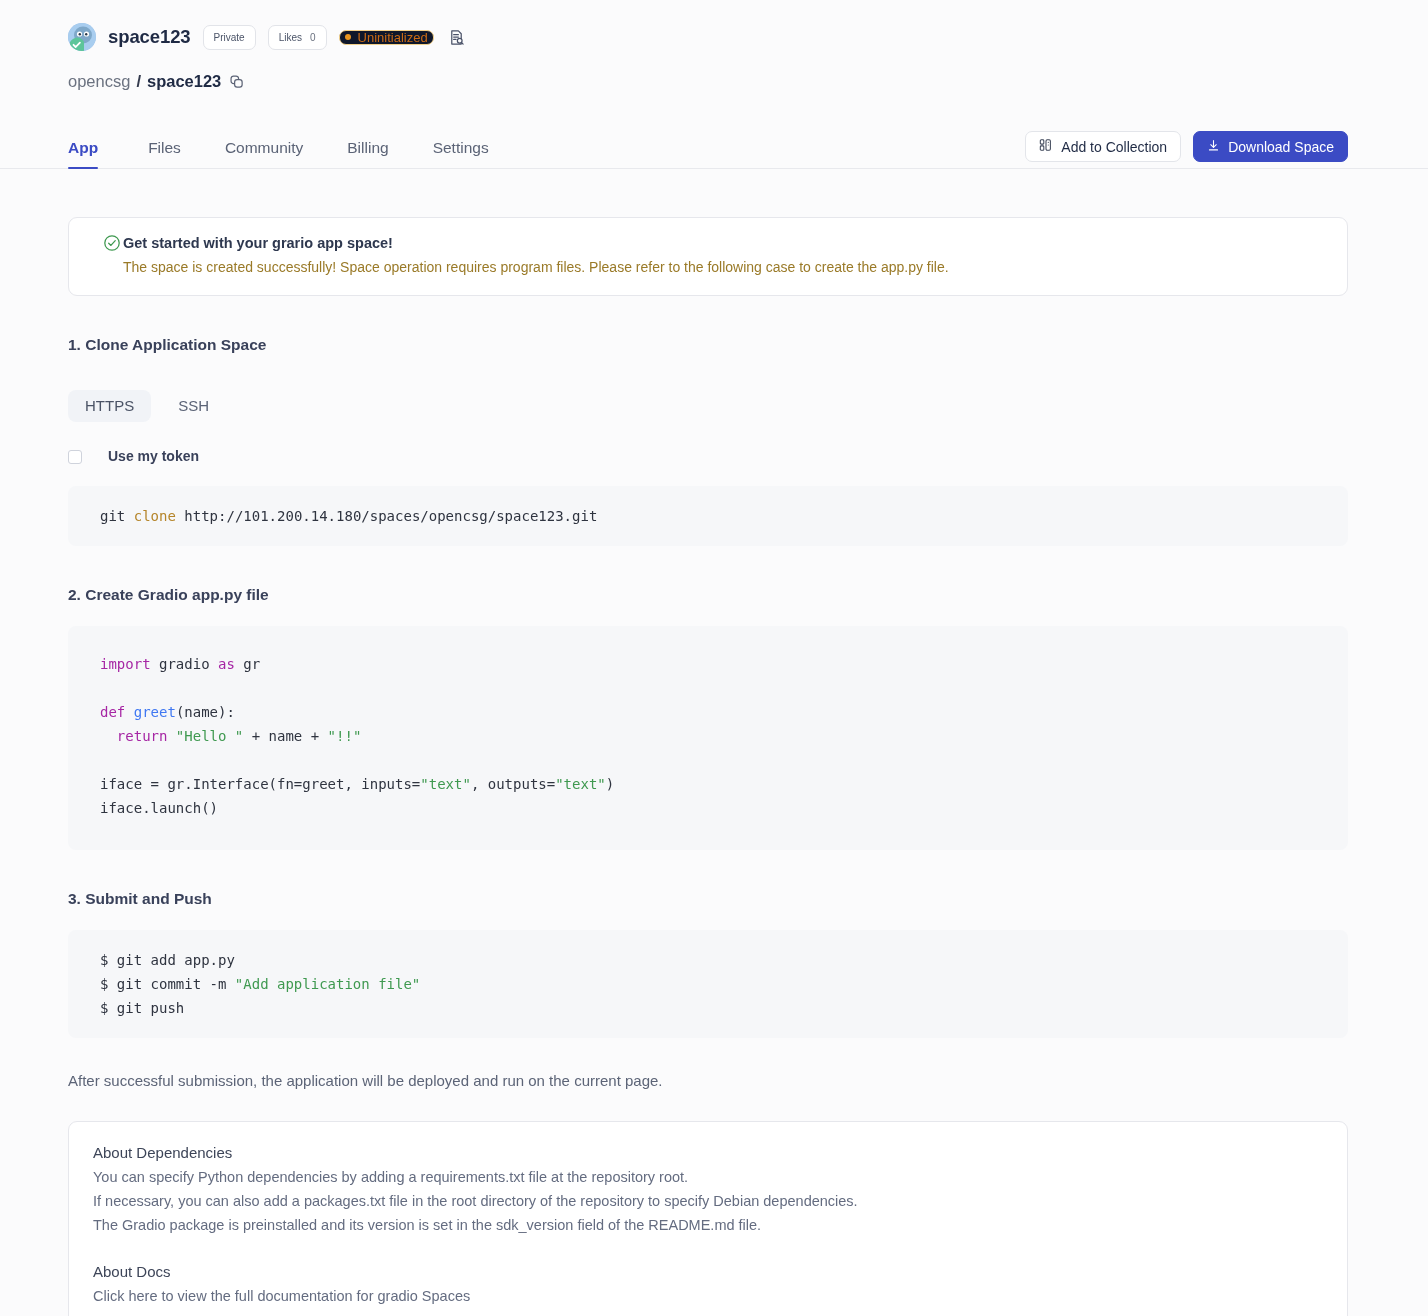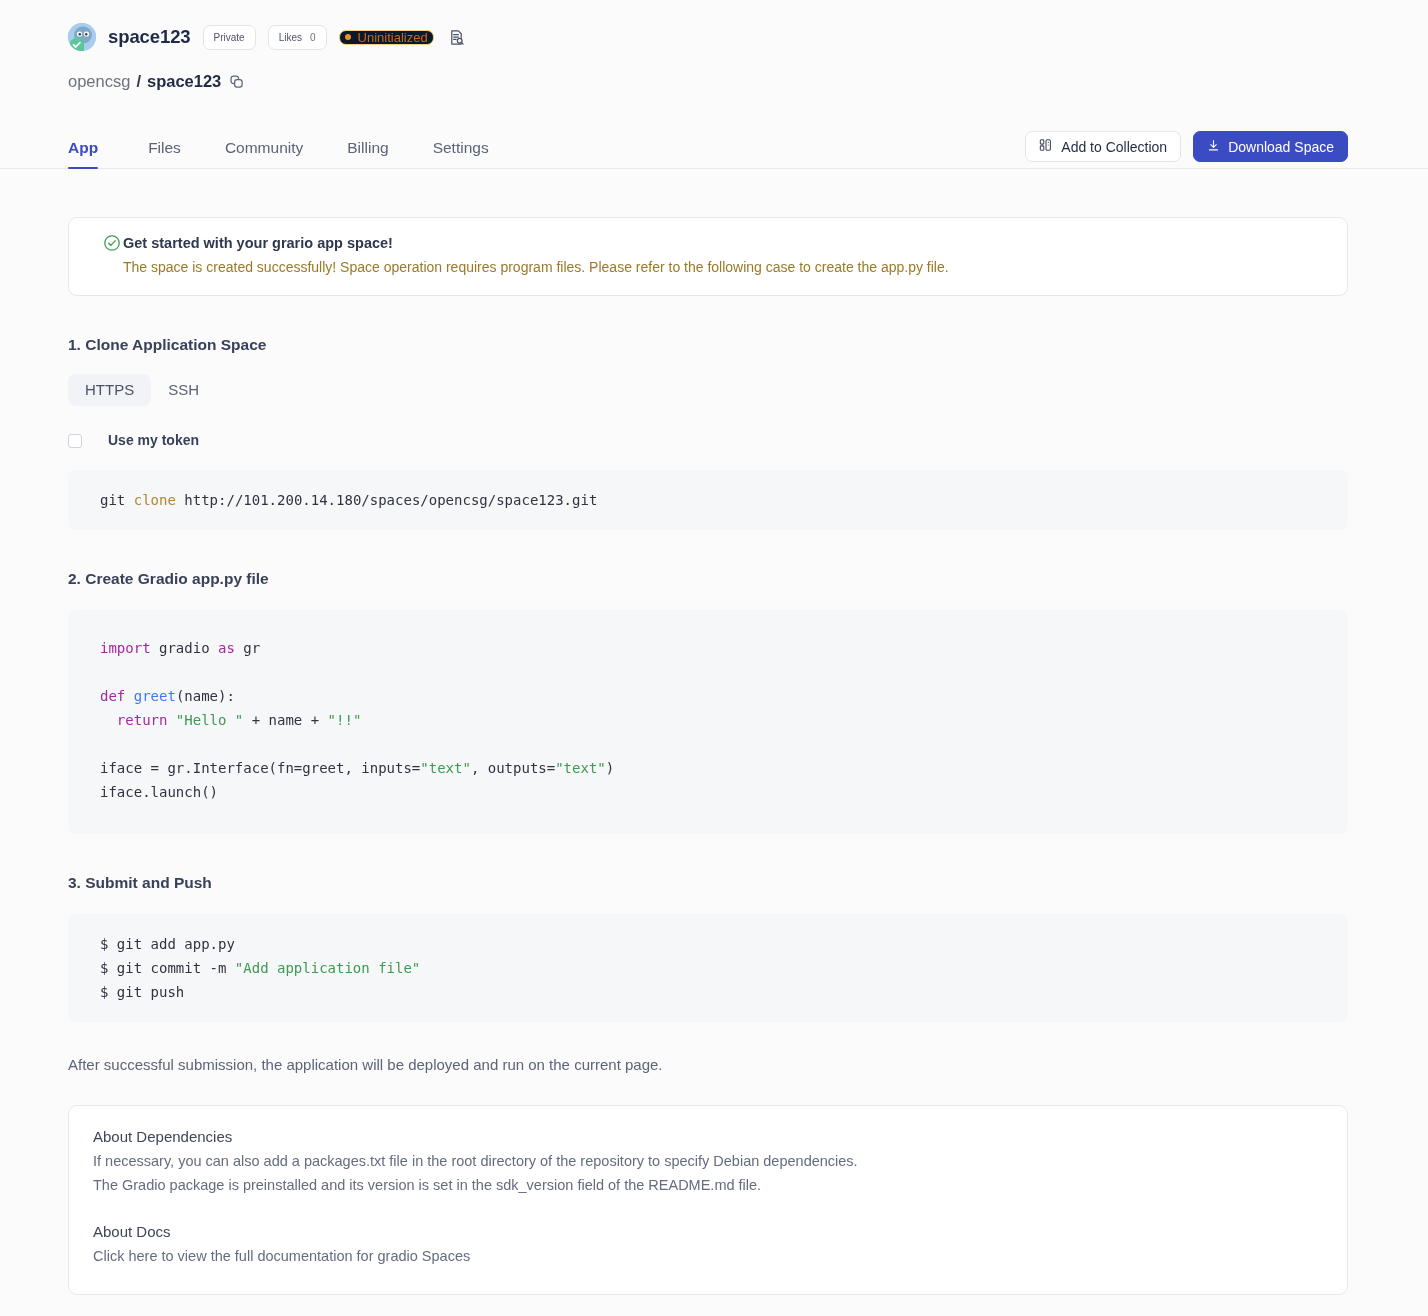--- a/index.html
+++ b/index.html
@@ -153,21 +153,21 @@
     font-size: 14.5px; font-weight: bold; color: #2e384f;
     margin-bottom: 7px;
   }
   .alert-text { font-size: 14px; color: #9a7a28; line-height: 1.35; }
 
   .section-title {
     font-size: 15.5px; font-weight: bold; color: #39415a;
     margin-top: 40px;
   }
 
-  .segmented { display: flex; gap: 0; margin-top: 20px; }
+  .segmented { display: flex; gap: 10px; margin-top: 36px; }
   .seg {
     height: 32px; padding: 0 17px;
     display: inline-flex; align-items: center;
     border-radius: 8px;
     font-size: 15px; color: #5b6376;
   }
   .seg.active { background: #f1f3f7; color: #4a5265; }
 
   .checkrow {
     display: flex; align-items: flex-end; gap: 26px;
@@ -370,20 +370,21 @@
     <div class="section-title">3. Submit and Push</div>
 
     <div class="codeblock"><span>$ git add app.py</span>
 <span>$ git commit -m </span><span class="str">"Add application file"</span>
 <span>$ git push</span></div>
 
     <div class="para">After successful submission, the application will be deployed and run on the current page.</div>
 
     <div class="infobox">
       <div class="info-head">About Dependencies</div>
+      <div class="info-line">You can specify Python dependencies by adding a requirements.txt file at the repository root.</div>
       <div class="info-line">If necessary, you can also add a packages.txt file in the root directory of the repository to specify Debian dependencies.</div>
       <div class="info-line">The Gradio package is preinstalled and its version is set in the sdk_version field of the README.md file.</div>
       <div class="info-gap"></div>
       <div class="info-head">About Docs</div>
       <div class="info-line">Click here to view the full documentation for gradio Spaces</div>
     </div>
 
   </div>
 </div>
 

